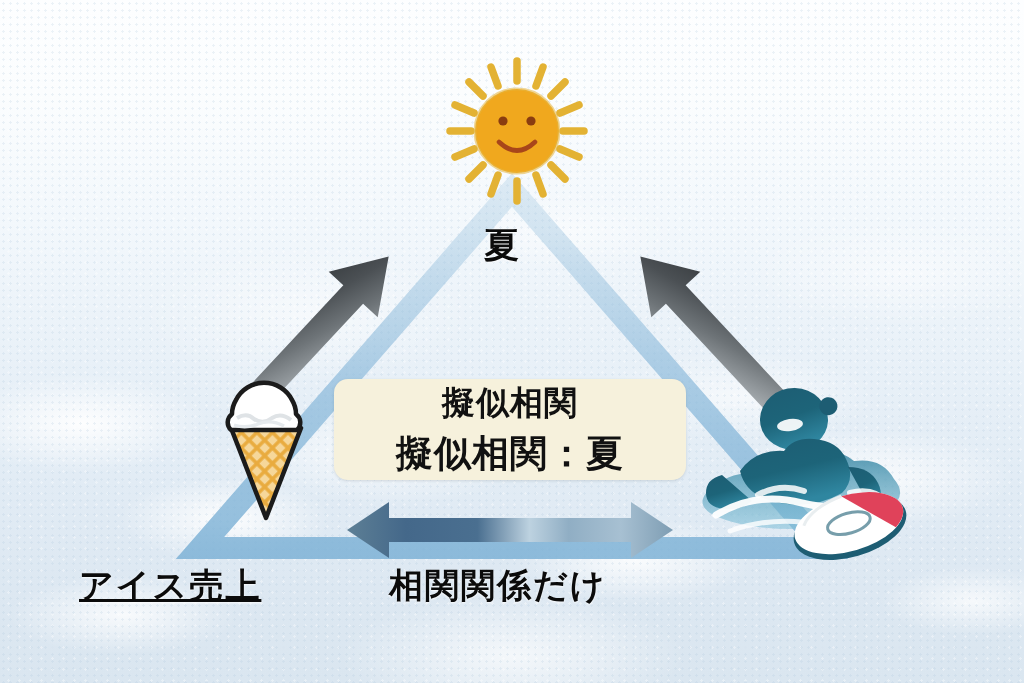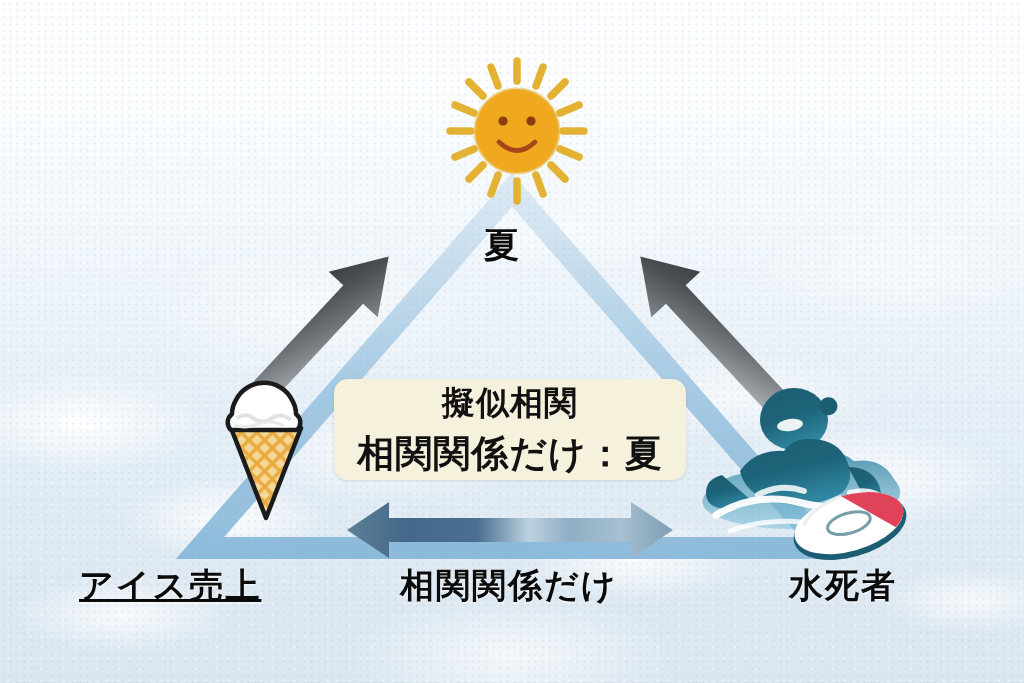--- a/index.html
+++ b/index.html
@@ -99,21 +99,21 @@
     position: absolute;
     color: #0b0b0b;
     font-size: 34px;
     font-weight: bold;
     letter-spacing: 2px;
     white-space: nowrap;
     text-shadow: 0 1px 2px rgba(255,255,255,.85);
   }
   #label-summer   { left: 484px; top: 222px; font-size: 35px; letter-spacing: 1px; }
   #label-ice      { left: 79px;  top: 563px; text-decoration: underline; }
-  #label-mid      { left: 400px; top: 563px; text-align: center; }
+  #label-mid      { left: 389px; top: 563px; text-align: center; }
   #label-drown    { left: 789px; top: 563px; }
 
   
   #icecream { position: absolute; left: 218px; top: 378px; width: 96px; height: 145px; }
   #swimmer  { position: absolute; left: 700px; top: 375px; width: 226px; height: 185px; }
 
   
   #arrow-left-up  { position: absolute; left: 228px; top: 188px; width: 236px; height: 236px; }
   #arrow-right-up { position: absolute; left: 565px; top: 188px; width: 236px; height: 236px; }
   #arrow-double   { position: absolute; left: 345px; top: 498px; width: 330px; height: 64px; }
@@ -278,24 +278,23 @@
           <stop offset="84%" stop-color="#a7c0d2"></stop>
           <stop offset="100%" stop-color="#7e9db3"></stop>
         </linearGradient>
       </defs>
       <path d="M2 32 L44 4 L44 20 L286 20 L286 4 L328 32 L286 60 L286 44 L44 44 L44 60 Z" fill="url(#dblG)"></path>
     </svg>
   </div>
 
   <div id="callout">
     <div class="line line1">擬似相関</div>
-    <div class="line line2">相関関係だけ：夏</div>
+    <div class="line line2">擬似相関：夏</div>
   </div>
 
   <div class="vlabel" id="label-summer">夏</div>
 
   <div class="vlabel" id="label-ice">アイス売上</div>
 
   <div class="vlabel" id="label-mid">相関関係だけ</div>
 
-  <div class="vlabel" id="label-drown">水死者</div>
 
 </div>
 
 </body></html>

